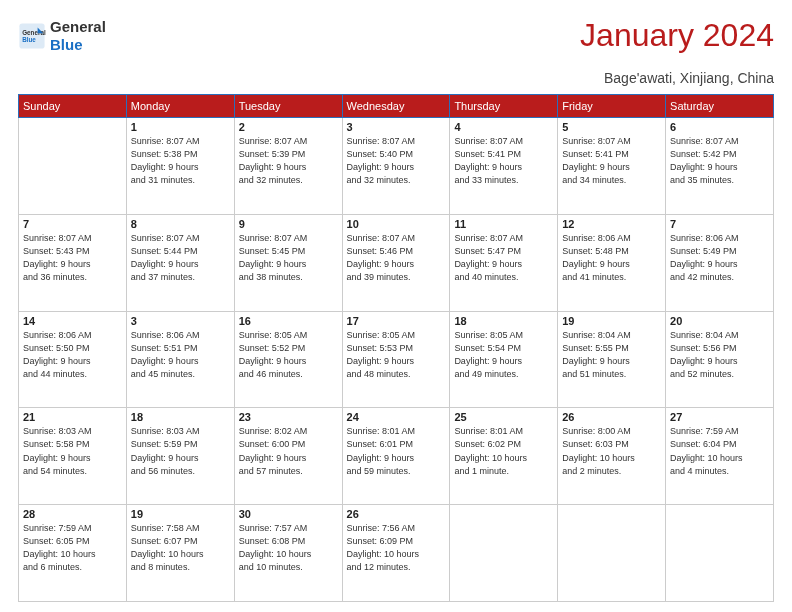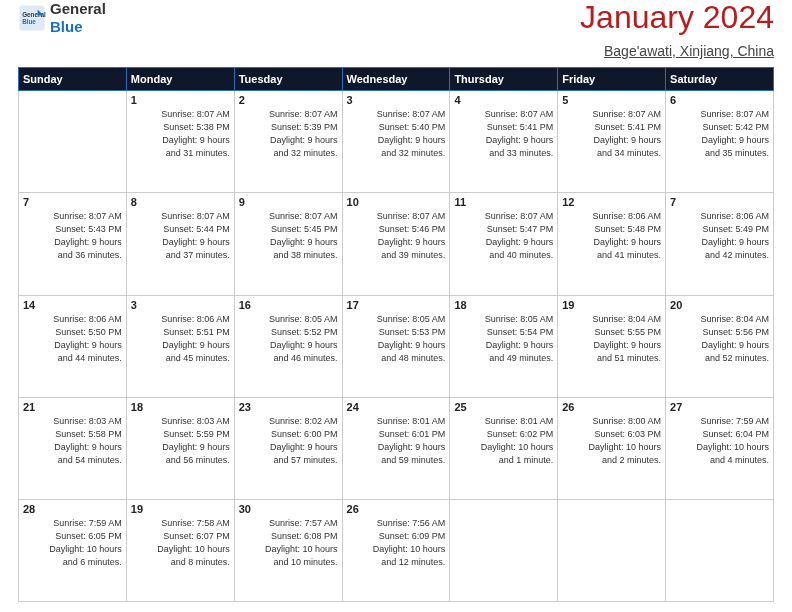--- a/index.html
+++ b/index.html
@@ -6,21 +6,21 @@
     body {
       font-family: Arial, sans-serif;
       background: #fff;
       width: 792px;
       height: 612px;
       overflow: hidden;
     }
     .page {
       width: 792px;
       height: 612px;
-      padding: 0 18px 10px 18px;
+      padding: 18px 18px 10px 18px;
       display: flex;
       flex-direction: column;
     }
     .header {
       display: flex;
       align-items: flex-start;
       justify-content: space-between;
       margin-bottom: 8px;
     }
     .logo {
@@ -44,58 +44,56 @@
     }
     .main-title {
       font-size: 32px;
       font-weight: normal;
       color: #b91c1c;
       line-height: 1.1;
     }
     .subtitle {
       font-size: 14px;
       color: #444;
-      margin-top: 8px;
-      text-decoration: underline;
+      margin-top: 17px;
     }
     .calendar {
       flex: 1;
       border: 1px solid #ccc;
       border-collapse: collapse;
       width: 100%;
       font-size: 9.5px;
       table-layout: fixed;
     }
     .calendar th {
-      background: #0f172a;
+      background: #b91c1c;
       color: #fff;
       padding: 5px 4px;
       text-align: left;
       font-size: 11px;
-      font-weight: bold;
+      font-weight: normal;
       border: 1px solid #2a6ebb;
     }
     .calendar td {
       vertical-align: top;
       border: 1px solid #ccc;
       padding: 3px 4px;
       height: 86px;
     }
     .day-num {
       font-weight: bold;
       font-size: 11px;
       color: #222;
       display: block;
       margin-bottom: 2px;
     }
     .day-detail {
       color: #333;
       font-size: 9px;
       line-height: 1.45;
-      text-align: right;
     }
     .empty { background: #fff; }
   </style>
 </head>
 <body>
 
 <div class="page">
   <div class="header">
     <div class="logo">
       <svg class="logo-icon" viewBox="0 0 40 40">

